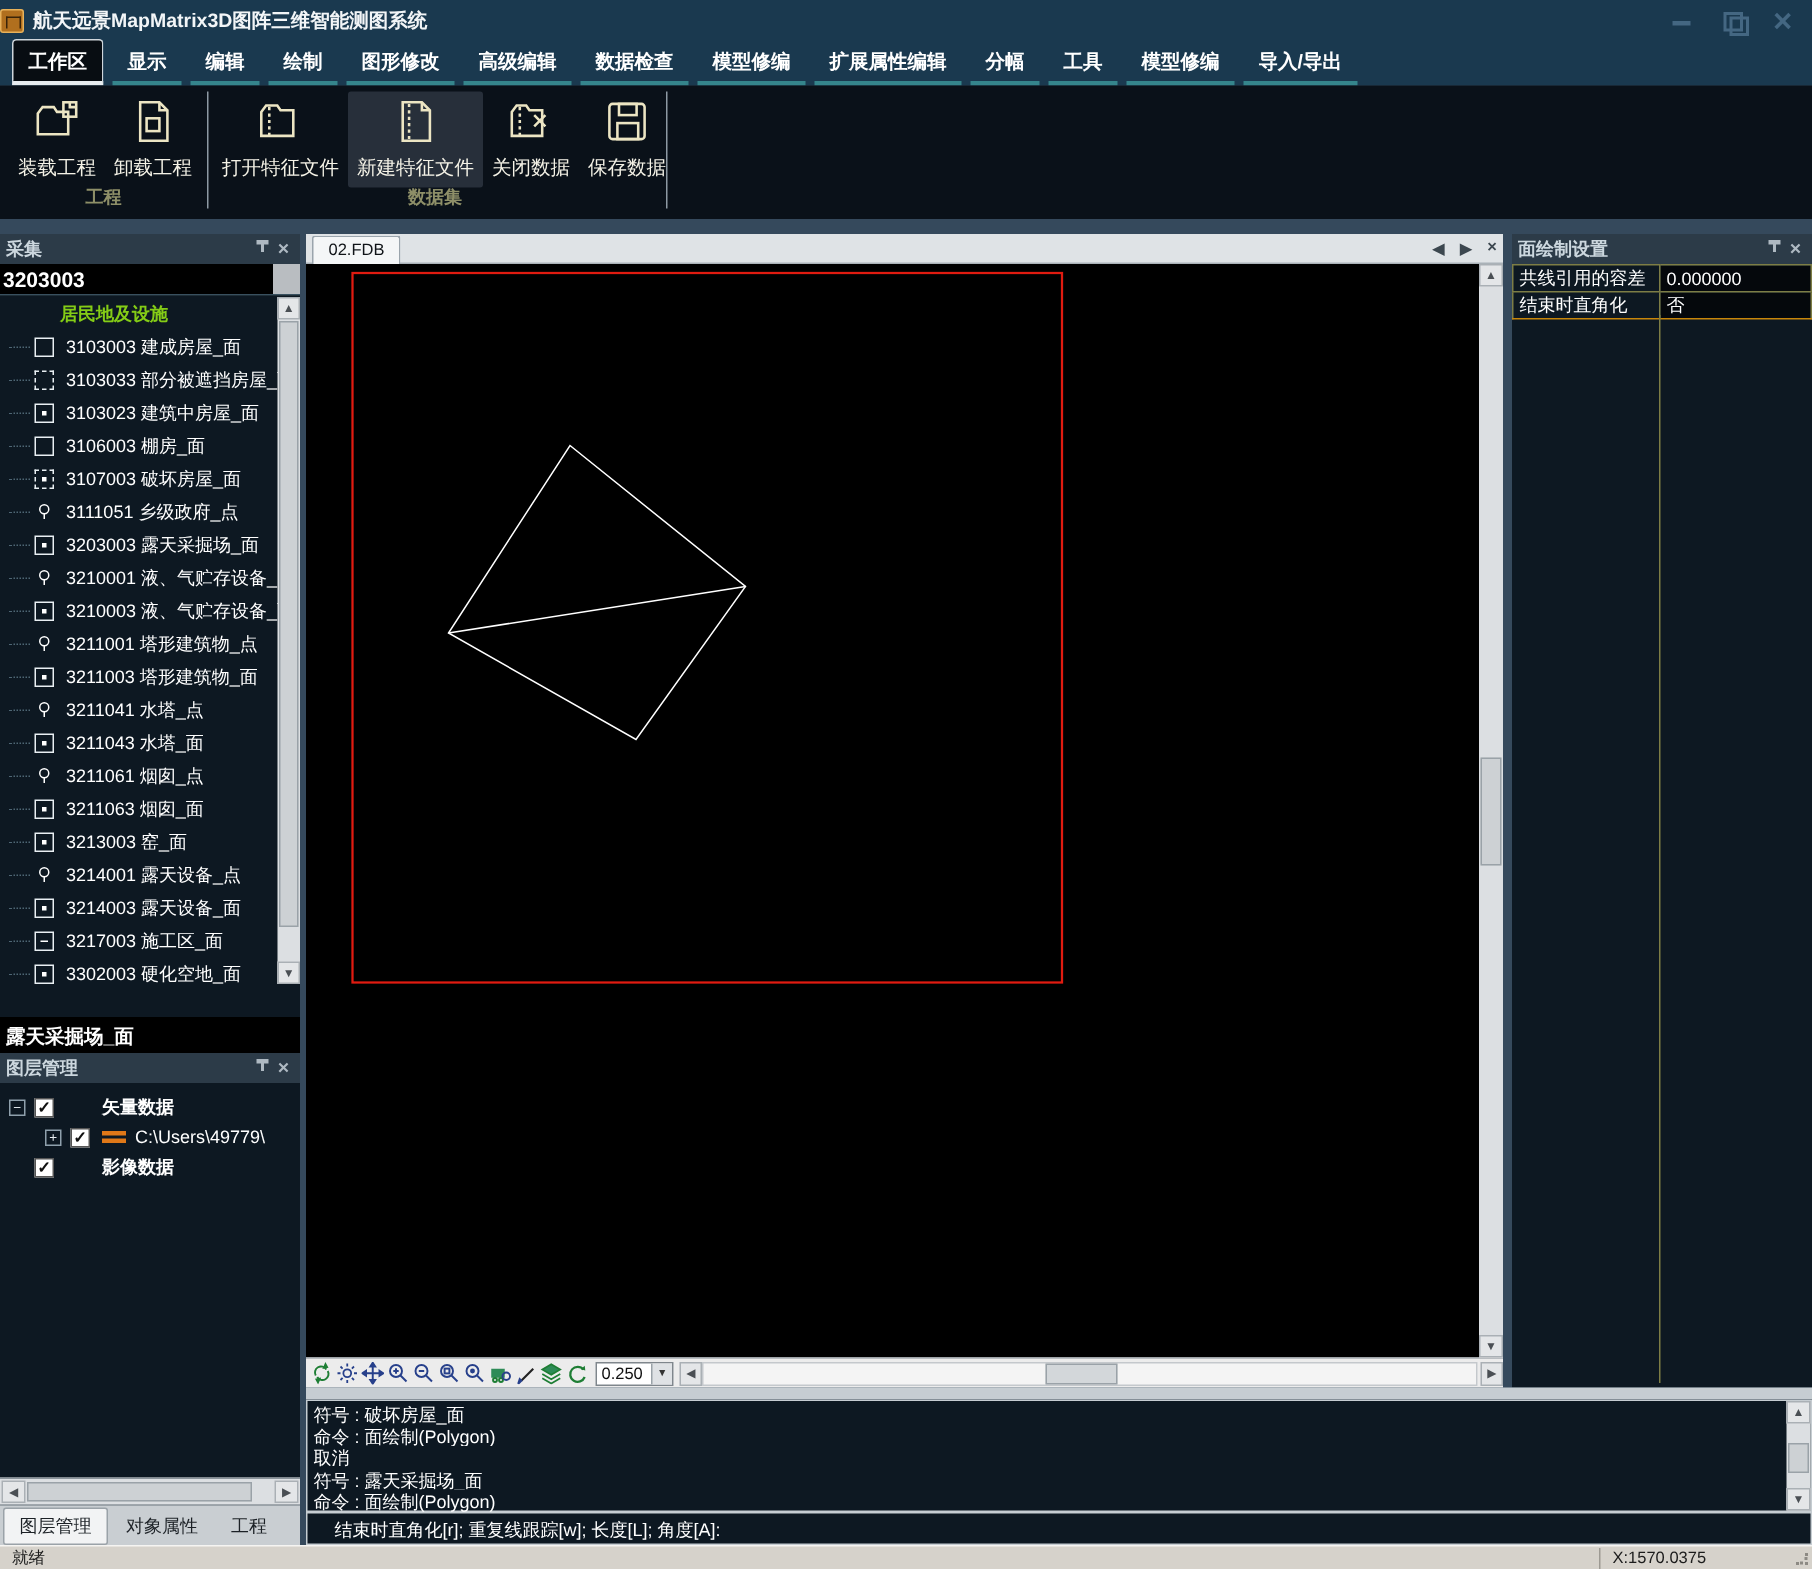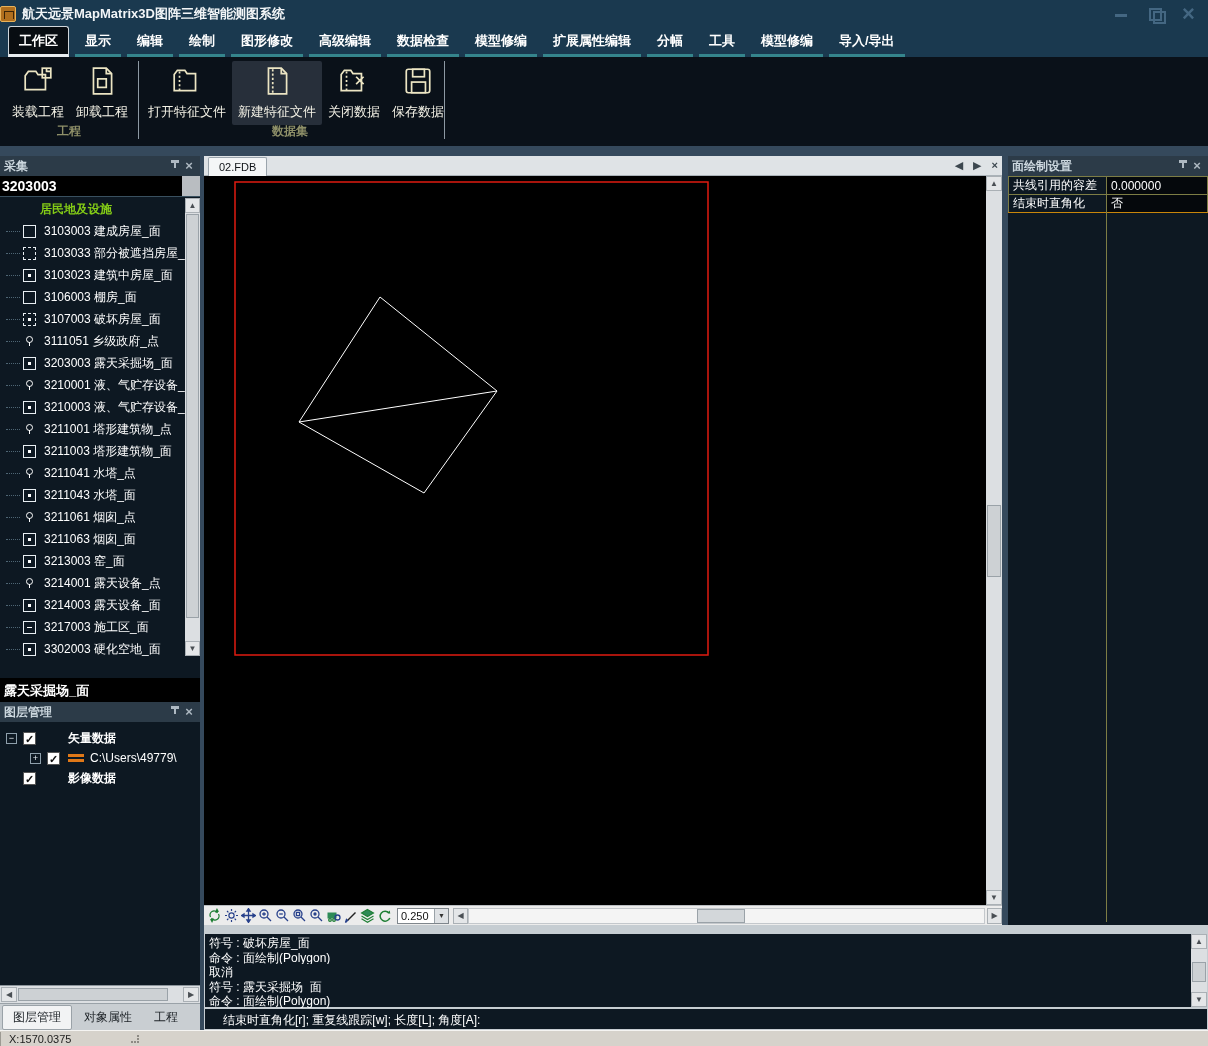--- a/index.html
+++ b/index.html
@@ -549,15 +549,16 @@
     </div>
   <div class="ovscroll">
     <div class="sbtn" style="top:0; width:16px;">▲</div>
     <div class="sthumb" style="top:28px; height:20px; width:14px;"></div>
     <div class="sbtn" style="bottom:0; width:16px;">▼</div>
   </div>
 </div>
 <div class="cmdline">结束时直角化[r]; 重复线跟踪[w]; 长度[L]; 角度[A]:</div>
 
 <div class="statusbar">
+  <span class="sready">就绪</span>
   <span class="scoord">X:1570.0375</span>
   <span class="sgrip"></span>
 </div>
 
 </body></html>

